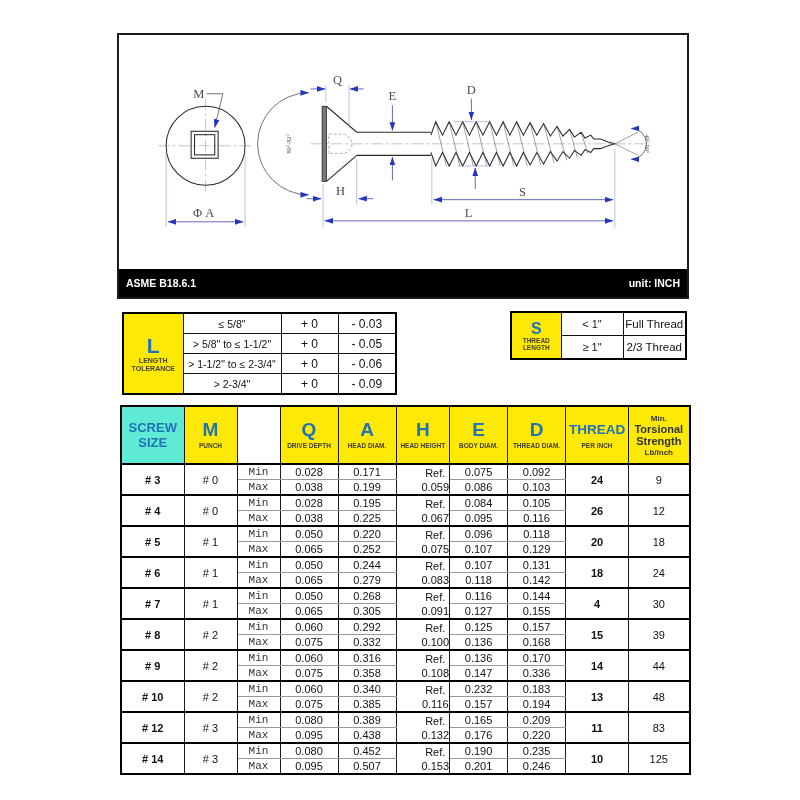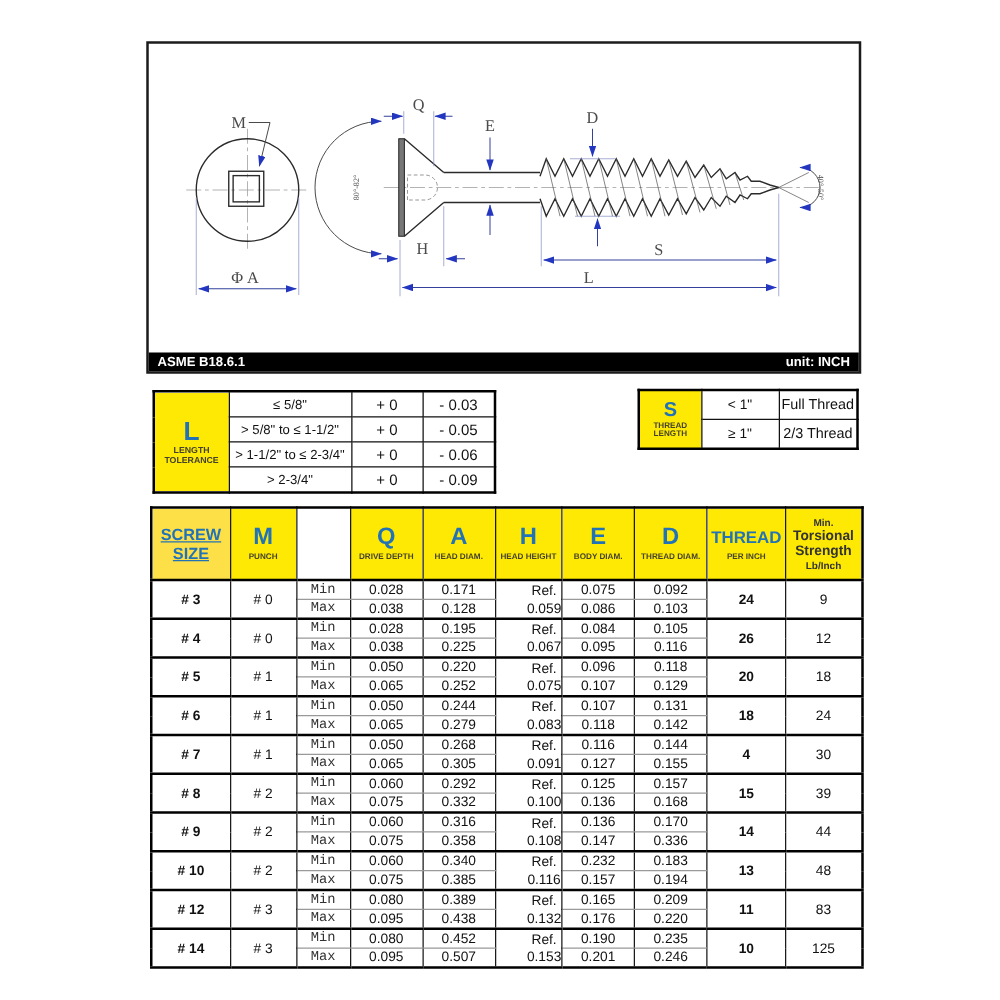--- a/index.html
+++ b/index.html
@@ -3,21 +3,21 @@
 <meta charset="utf-8">
 <style>
   html,body{margin:0;padding:0;background:#fff;}
   .page{position:relative;width:800px;height:800px;background:#ffffff;overflow:hidden;
         font-family:"Liberation Sans",sans-serif;color:#111;}
 
   
   .drawing-panel{position:absolute;left:117px;top:33px;width:568px;height:262px;
                  border:2px solid #1b1b1b;display:flex;flex-direction:column;background:#fff;}
   .drawing-panel svg{display:block;flex:1;}
-  .title-bar{height:15px;background:#000;color:#fff;display:flex;align-items:center;
+  .title-bar{height:28px;background:#000;color:#fff;display:flex;align-items:center;
              justify-content:space-between;padding:0 7px;font-size:10.5px;font-weight:bold;}
 
   .obj{stroke:#2b2b2b;stroke-width:1.1;fill:none;}
   .thn{stroke:#4d4d4d;stroke-width:0.55;fill:none;}
   .cl{stroke:#9a9a9a;stroke-width:0.6;stroke-dasharray:12 3 3 3;fill:none;}
   .hid{stroke:#8a8a8a;stroke-width:0.7;stroke-dasharray:3 2;fill:none;}
   .dim{stroke:#33409c;stroke-width:0.8;fill:none;}
   .dimx{stroke:#8a93c4;stroke-width:0.6;fill:none;}
   .ldr{stroke:#4a4a4a;stroke-width:0.8;fill:none;}
   .dlabel{fill:#4a4a4a;font-family:"Liberation Serif",serif;font-size:13px;}
@@ -37,21 +37,21 @@
   .sthread{position:absolute;left:510px;top:311px;border:2px solid #000;}
   .sthread td{border:1px solid #111;height:22px;font-size:11px;}
   .sthread .letter{font-size:16px;line-height:16px;}
   .sthread .small-lbl{font-size:6.5px;line-height:7px;}
   .sthread .bold-val{font-weight:normal;font-size:11.5px;}
 
   
   .spec{position:absolute;left:120px;top:405px;border:2px solid #000;}
   .spec th,.spec td{border:1px solid #1a1a1a;}
   .spec thead th{border-bottom:2px solid #000;height:56px;}
-  .h-size{background:#fde047;color:#2272B8;font-weight:bold;font-size:13px;line-height:15px;text-decoration:underline;}
+  .h-size{background:#5eead4;color:#2272B8;font-weight:bold;font-size:13px;line-height:15px;}
   .h-big{color:#2272B8;font-weight:bold;font-size:19px;line-height:20px;}
   .h-big.thread{font-size:13.5px;}
   .h-sub{color:#45412c;font-weight:bold;font-size:6.5px;line-height:8px;margin-top:2px;}
   .h-str div{color:#333333;}
   .h-str .s1{font-size:8px;line-height:9px;}
   .h-str .s2{font-weight:bold;font-size:11px;line-height:12.5px;}
   .spec td{font-size:11px;height:14px;}
   .c-size{font-weight:bold;font-size:12px;}
   .c-mm{font-size:9px;color:#333;font-family:Liberation Mono, monospace;}
   .c-tpi{font-weight:bold;}
@@ -261,21 +261,21 @@
             <div>0.059</div>
           </td>
           <td>0.075</td>
           <td>0.092</td>
           <td class="c-tpi" rowspan="2">24</td>
           <td rowspan="2">9</td>
         </tr>
         <tr class="r-max">
           <td class="c-mm">Max</td>
           <td>0.038</td>
-          <td>0.128</td>
+          <td>0.199</td>
           <td>0.086</td>
           <td>0.103</td>
         </tr>
 
         <tr class="r-min">
           <td class="c-size" rowspan="2"># 4</td>
           <td rowspan="2"># 0</td>
           <td class="c-mm">Min</td>
           <td>0.028</td>
           <td>0.195</td>

